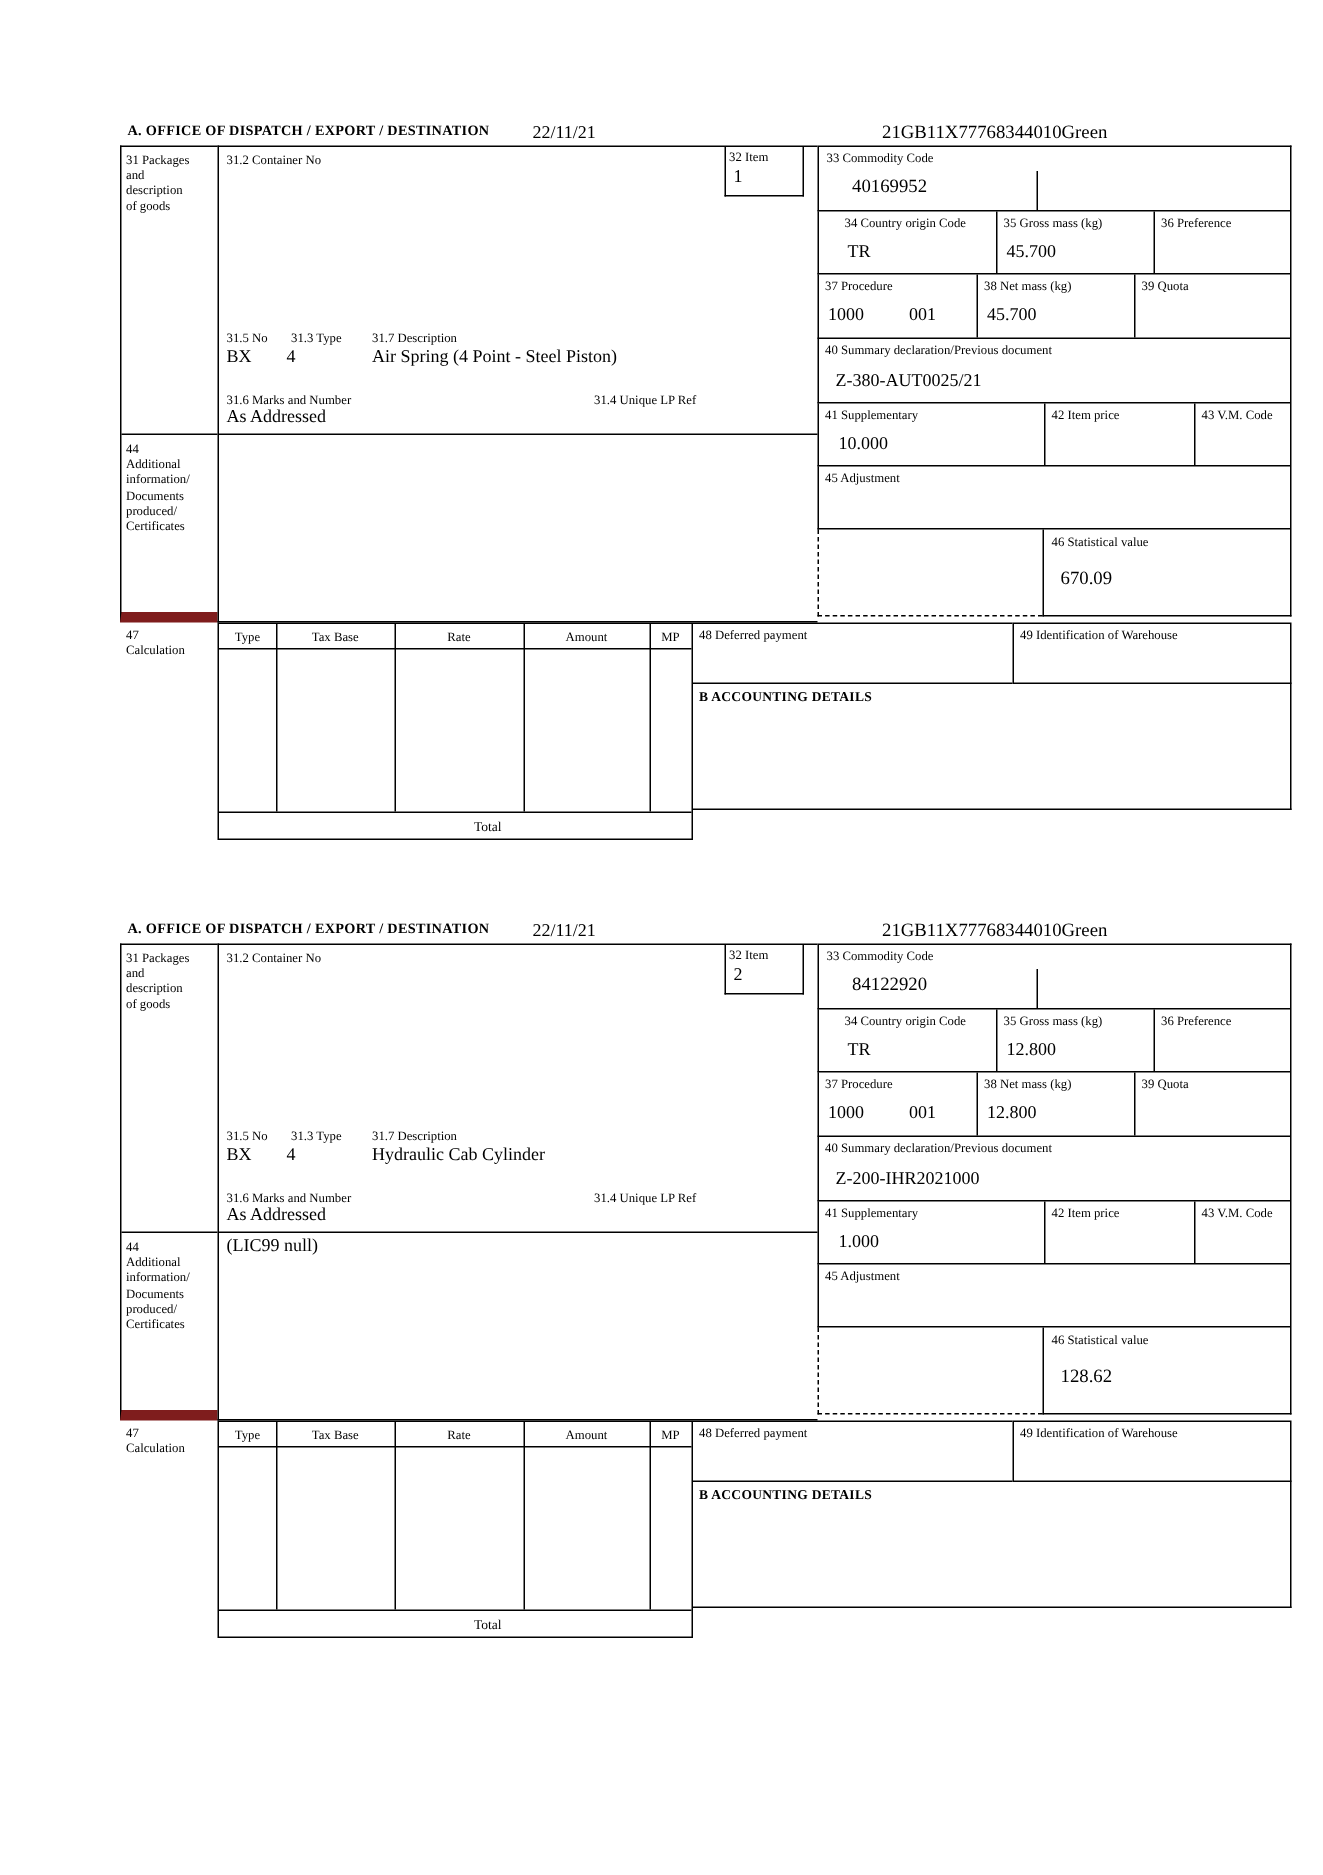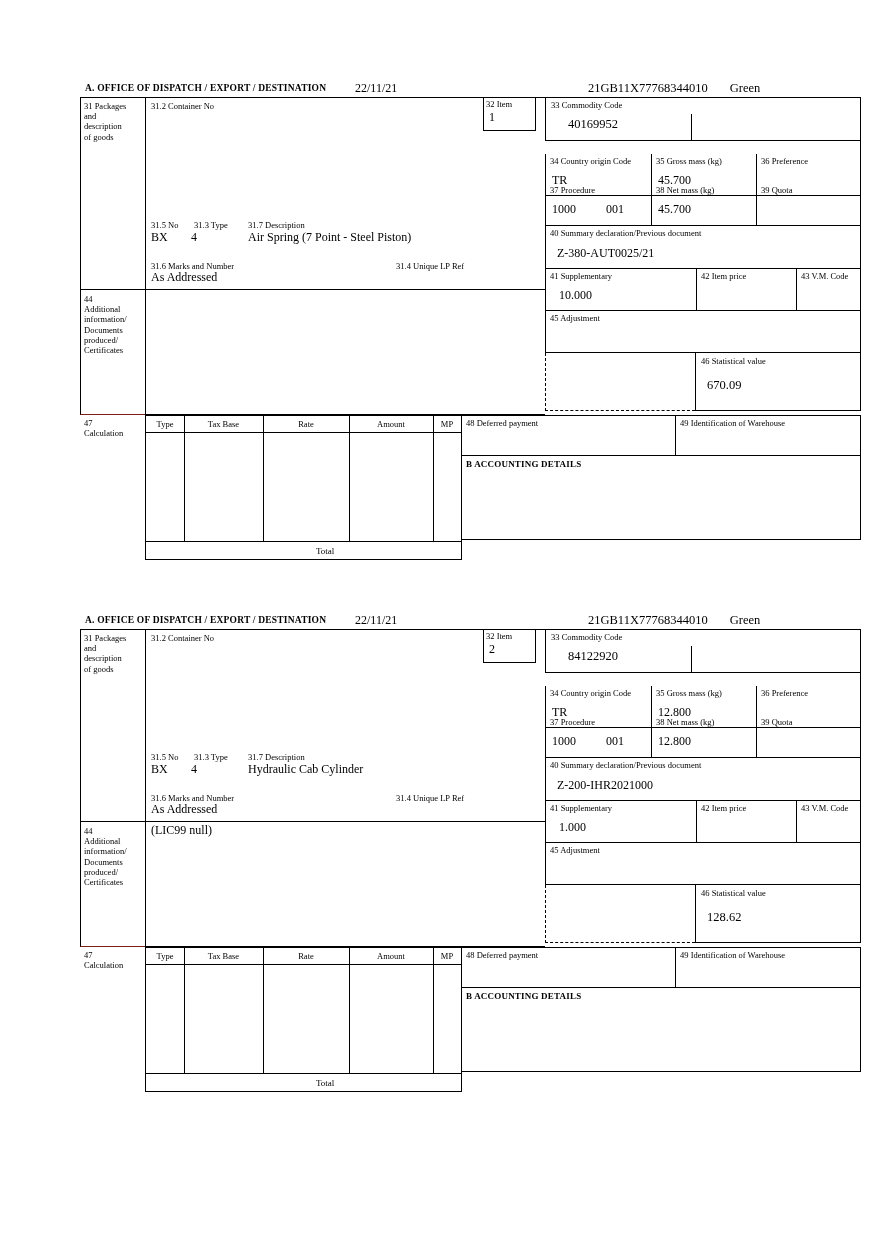--- a/index.html
+++ b/index.html
@@ -9,25 +9,25 @@
   .item-block { position:absolute; left:80px; width:781px; height:482px; }
 
   .lbl { font-size:8.5px; line-height:1.2; }
   .val { font-size:12px; line-height:1.1; }
   .pre { white-space:pre-line; }
 
   
   .hdr-a { position:absolute; left:5px; top:3px; font-size:9.5px; font-weight:bold; letter-spacing:.2px; }
   .hdr-date { position:absolute; left:275px; top:1px; font-size:12px; }
   .hdr-ref { position:absolute; left:508px; top:1px; font-size:12.5px; }
-  .hdr-status { margin-left:22px; }
+  .hdr-status { margin-left:0; }
 
   
   .box-left { position:absolute; left:0; top:17px; width:65px; height:318px;
-              border-left:1px solid #000; border-top:1px solid #000; border-bottom:1px solid #7f1d1d; }
+              border-left:1px solid #000; border-top:1px solid #000; border-bottom:7px solid #7f1d1d; }
   .lbl31 { position:absolute; left:3px; top:3px; }
   .divider-left { position:absolute; left:0; right:0; top:191px; border-top:1px solid #000; }
   .lbl44 { position:absolute; left:3px; top:196px; }
 
   
   .box-mid { position:absolute; left:65px; top:17px; width:400px; height:318px;
              border:1px solid #000; border-right:none; }
   .lbl-312 { position:absolute; left:5px; top:3px; }
   .item-box { position:absolute; left:337px; top:0; width:53px; height:33px;
               border-left:1px solid #000; border-right:1px solid #000; border-bottom:1px solid #000;text-decoration:underline; }
@@ -47,21 +47,21 @@
 
   
   .box-right { position:absolute; left:465px; top:17px; width:316px; height:314px;
                border-top:1px solid #000; border-right:1px solid #000; }
   .r33 { position:absolute; left:0; top:0; width:100%; height:43px;
          border-left:1px solid #000; border-bottom:1px solid #000; padding:2px 0 0 5px; }
   .v33 { position:absolute; left:22px; top:20px; font-size:12.5px; }
   .comm-divider { position:absolute; left:145px; top:16px; height:26px; border-left:1px solid #000; }
   .rrow { position:absolute; left:0; width:100%; display:flex;
           border-left:1px solid #000; border-bottom:1px solid #000; }
-  .r34row { top:56px; height:42px; }
+  .r34row { top:43px; height:42px;padding-left:13px; }
   .r37row { top:85px; height:43px; }
   .r41row { top:171px; height:42px; }
   .cell { position:relative; height:100%; padding:2px 0 0 4px; }
   .c105 { width:105px; } .c150 { width:150px; } .c100 { width:100px; } .cfill { flex:1; }
   .bl { border-left:1px solid #000; }
   .cell .val { position:absolute; left:6px; top:20px; }
   .v41 { left:13px !important; }
   .proc2 { margin-left:30px;text-align:center; }
   .r40 { position:absolute; left:0; top:128px; width:100%; height:43px;
          border-left:1px solid #000; border-bottom:1px solid #000; padding:2px 0 0 4px; }
@@ -121,21 +121,21 @@
       <div class="lbl lbl-312">31.2 Container No</div>
       <div class="item-box">
         <div class="lbl">32 Item</div>
         <div class="val item-no">1</div>
       </div>
       <span class="lbl p315">31.5 No</span>
       <span class="lbl p313">31.3 Type</span>
       <span class="lbl p317">31.7 Description</span>
       <span class="val v315">BX</span>
       <span class="val v313">4</span>
-      <span class="val v317">Air Spring (7 Point - Steel Piston)</span>
+      <span class="val v317">Air Spring (4 Point - Steel Piston)</span>
       <span class="lbl p316">31.6 Marks and Number</span>
       <span class="lbl p314">31.4 Unique LP Ref</span>
       <span class="val v316">As Addressed</span>
       <div class="divider-mid"></div>
       <span class="val v44"></span>
     </div>
 
     <div class="box-right">
       <div class="r33">
         <div class="lbl">33 Commodity Code</div>

